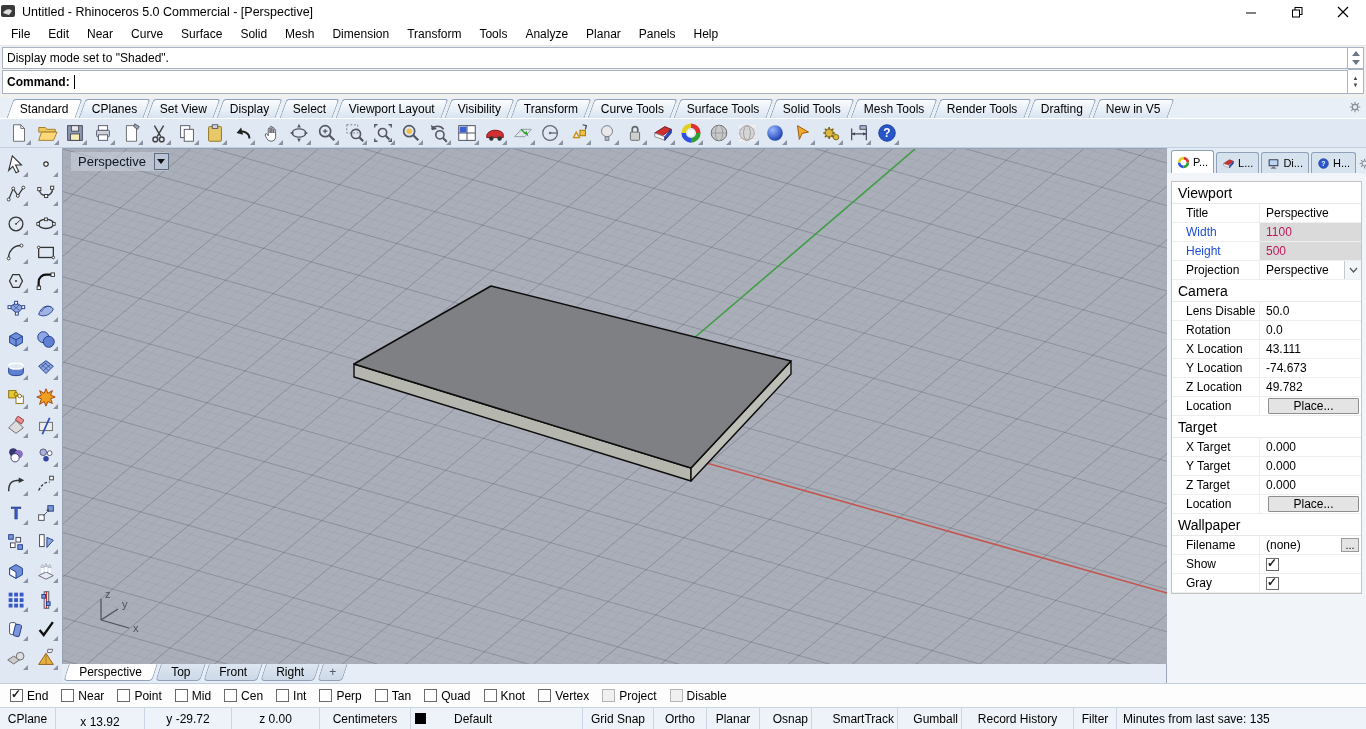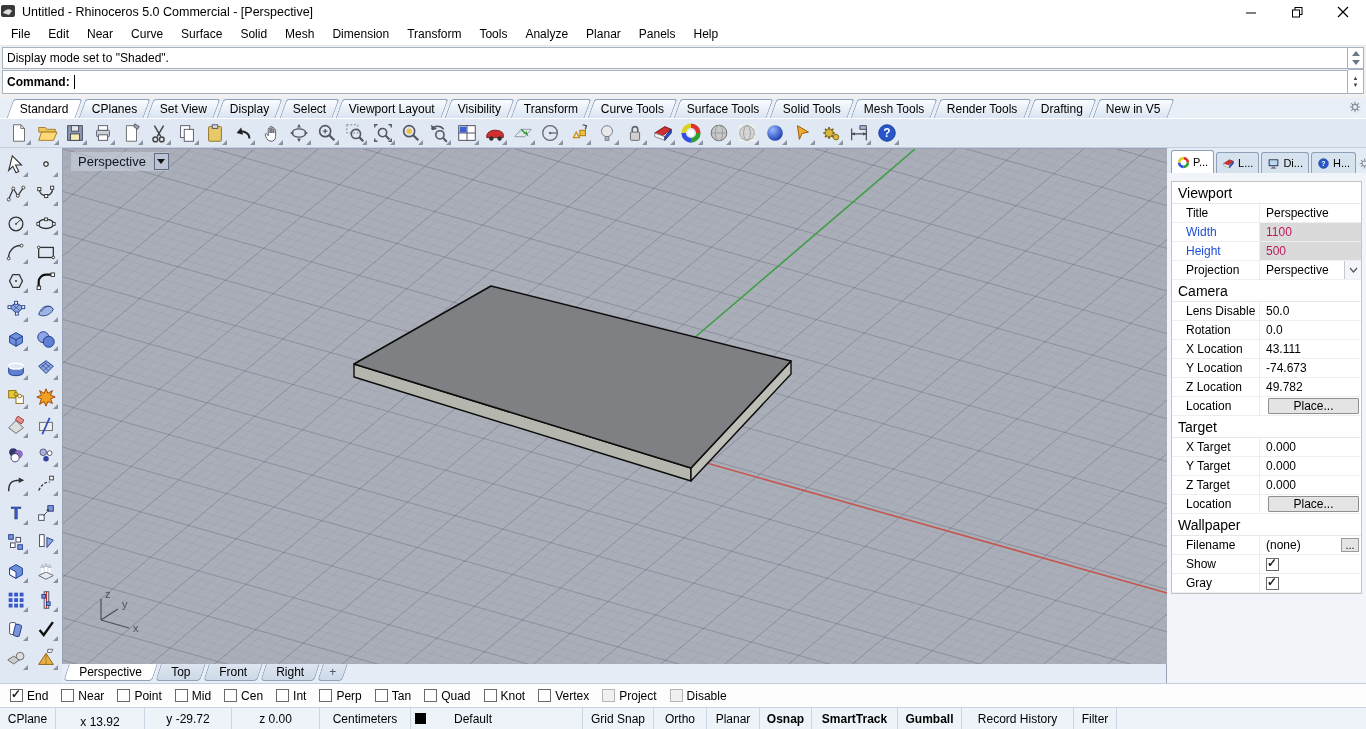--- a/index.html
+++ b/index.html
@@ -83,21 +83,21 @@
   .cb.checked::after{content:"\2713";position:absolute;left:0px;top:-3px;font-size:12px;font-weight:bold;color:#1a1a1a;}
   .cb.disabled{background:#f0f0f0;border-color:#b5b5b5;}
 
   
   #osnaprow{height:24px;background:#fdfdfd;border-top:1px solid #c3cedd;display:flex;align-items:center;padding-left:10px;gap:13px;}
   .osnap-item{display:flex;align-items:center;gap:4px;}
 
   
   #statusbar{height:22px;background:#eef3fa;border-top:1px solid #c9d4e0;display:flex;font-size:12px;}
   .scell{border-right:1px solid #cbd6e4;display:flex;align-items:center;justify-content:center;padding:0 3px;white-space:nowrap;overflow:hidden;}
-  .scell.bold{font-weight:bold;}
+  .scell.bold{font-weight:normal;justify-content:flex-end;}
   .scell.grow{flex:1;justify-content:flex-start;padding-left:6px;border-right:none;}
   .scell.left{justify-content:flex-start;padding-left:4px;gap:24px;}
   .swatch{width:11px;height:11px;background:#000;display:inline-block;margin-right:4px;flex:none;}
 </style>
 </head>
 <body>
 
 <div id="app">
   <div id="titlebar">
     <span><svg width="16" height="16" viewBox="0 0 16 16">
@@ -1404,14 +1404,17 @@
       </div>
       <div class="scell bold" style="width: 64px;">
         <span>Gumball</span>
       </div>
       <div class="scell" style="width: 112px;">
         <span>Record History</span>
       </div>
       <div class="scell" style="width: 43px;">
         <span>Filter</span>
       </div>
+      <div class="scell grow">
+        <span>Minutes from last save: 135</span>
+      </div>
     </div>
 </div>
 
 </body></html>

